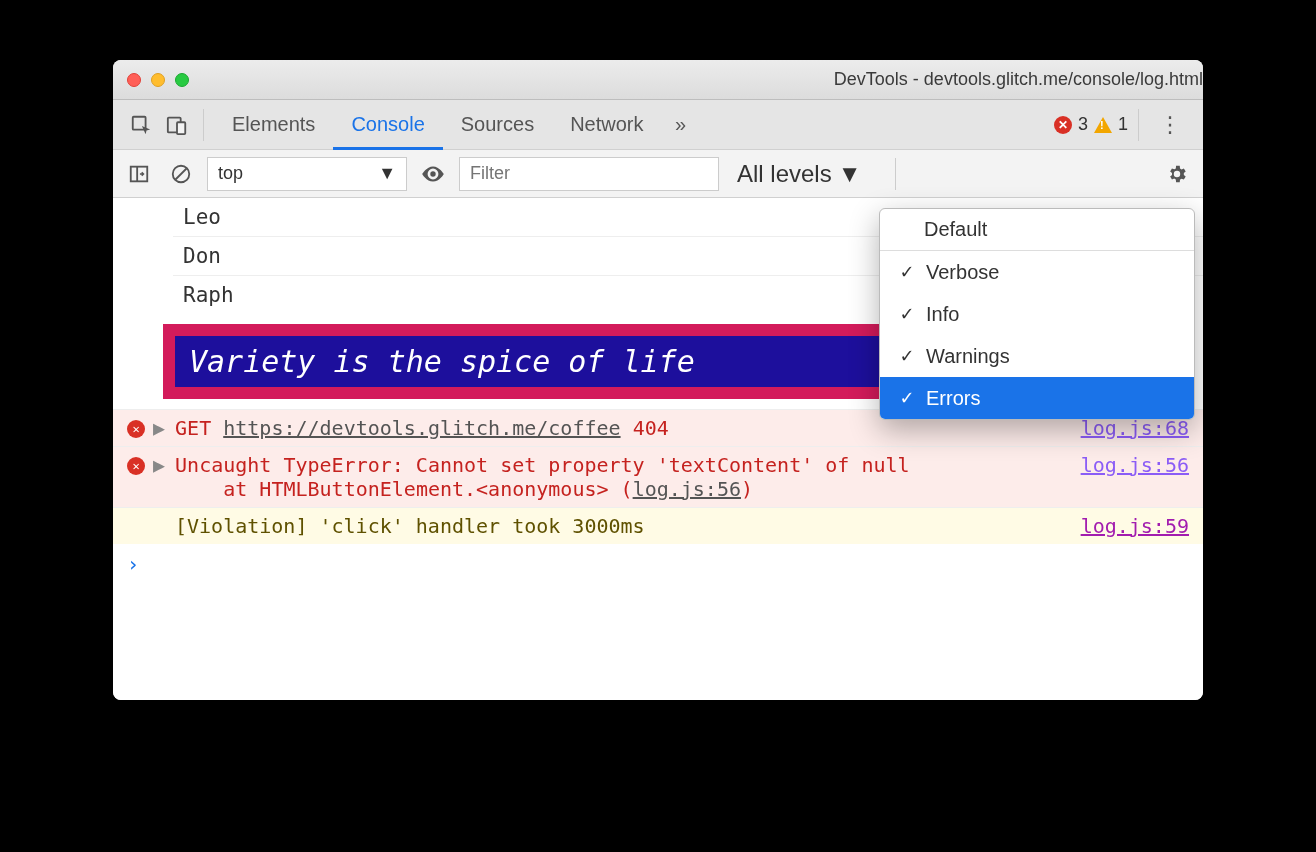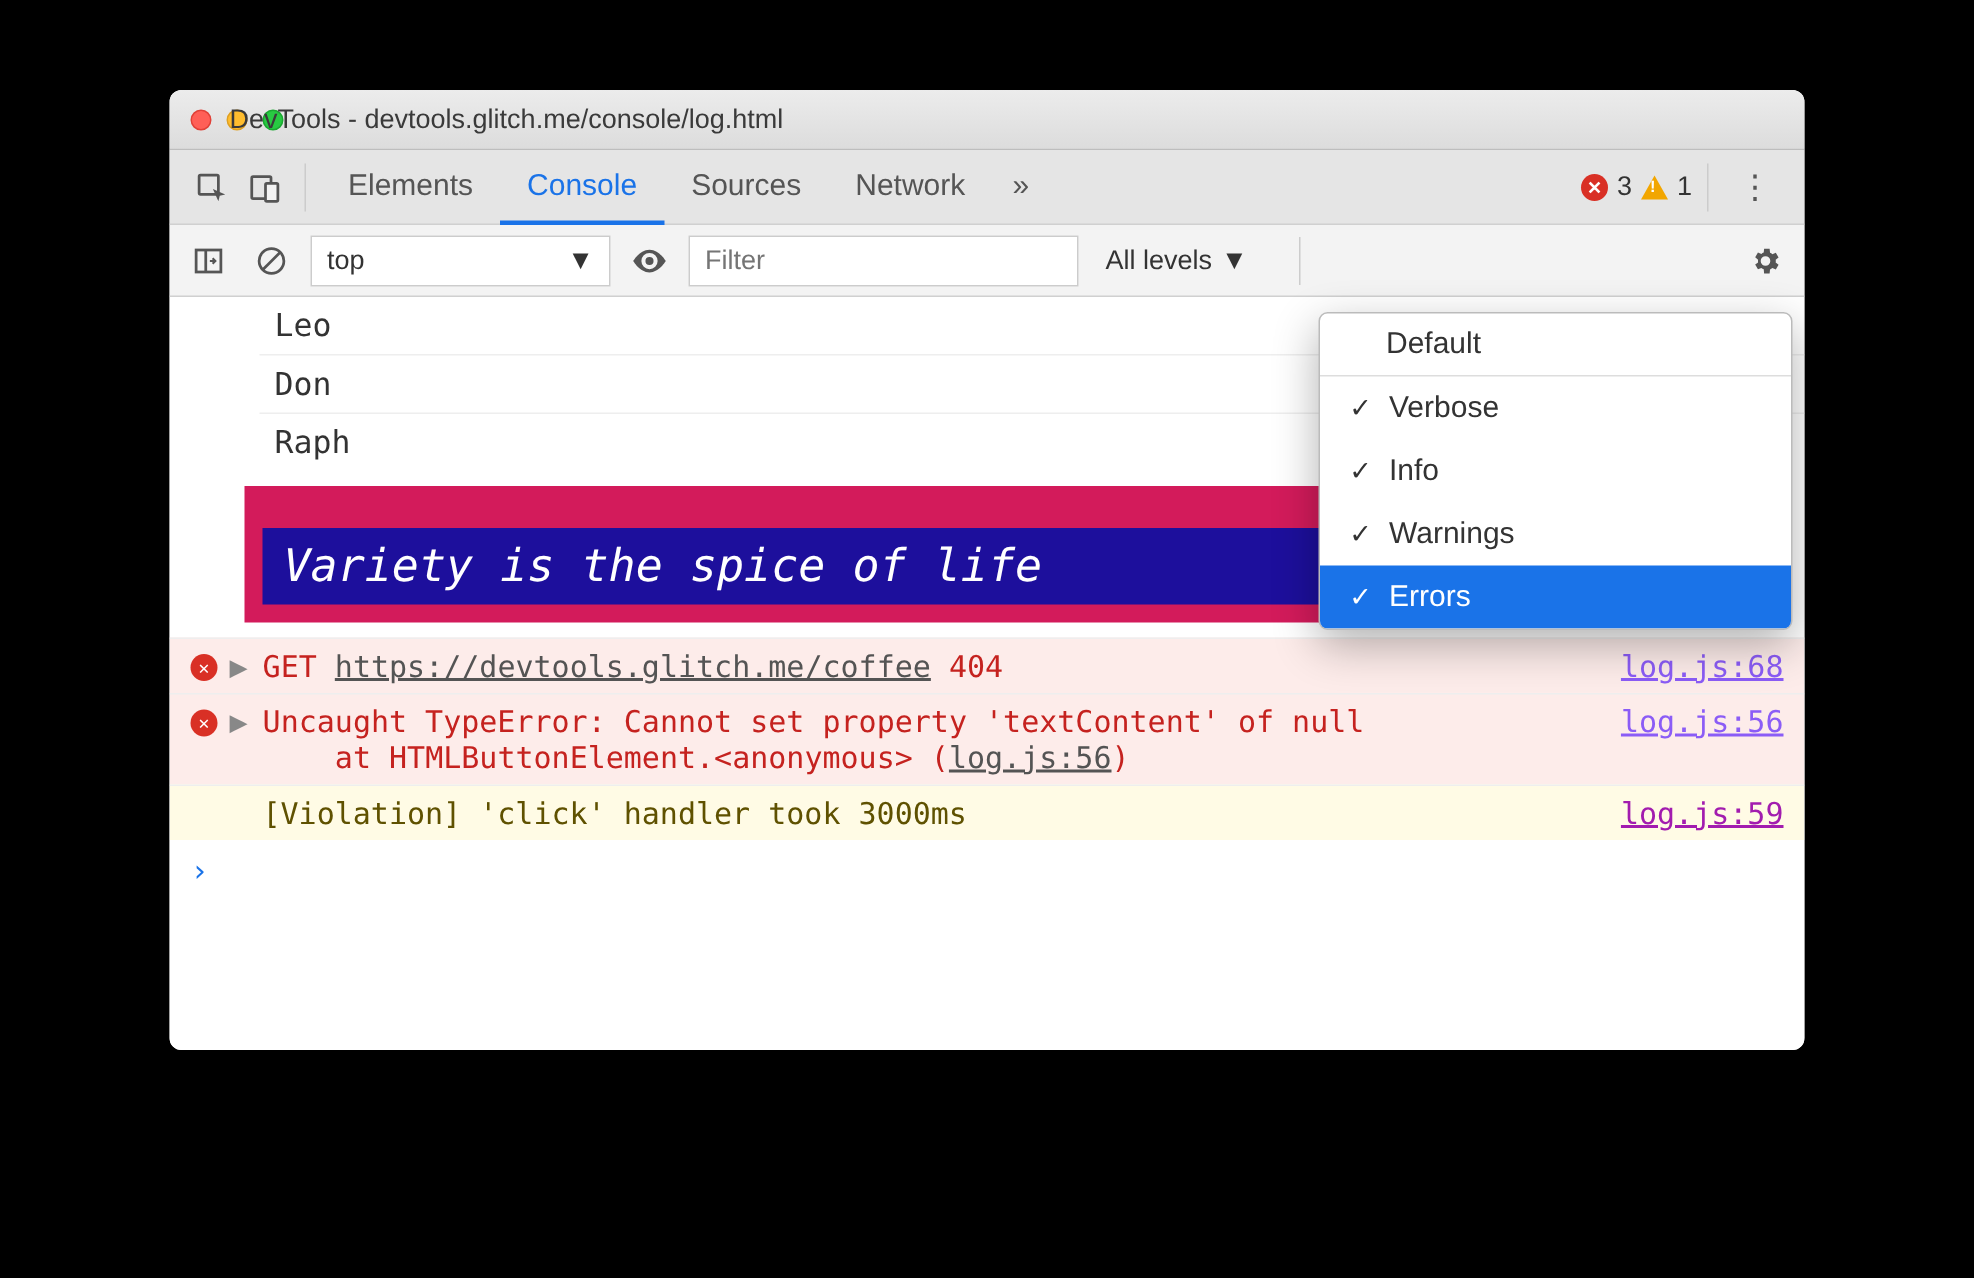--- a/index.html
+++ b/index.html
@@ -30,21 +30,21 @@
     border-bottom: 1px solid #bdbdbd;
     display: flex;
     align-items: center;
     position: relative;
   }
   .traffic { display:flex; gap:10px; margin-left:14px; }
   .dot { width:14px; height:14px; border-radius:50%; }
   .dot.red { background:#ff5f57; border:1px solid #e14138; }
   .dot.yellow { background:#ffbd2e; border:1px solid #dfa023; }
   .dot.green { background:#28ca42; border:1px solid #1ba931; }
-  .titletext { position:absolute; left:0; right:0; text-align:left; font-size:18px; color:#3a3a3a; pointer-events:none;margin-left:40px; }
+  .titletext { position:absolute; left:0; right:0; text-align:right; font-size:18px; color:#3a3a3a; pointer-events:none;margin-left:40px; }
   
   .tabrow {
     height: 50px;
     background: #e5e5e5;
     border-bottom: 1px solid #d0d0d0;
     display:flex;
     align-items:center;
     padding: 0 12px;
     gap: 4px;
   }
@@ -73,30 +73,30 @@
   }
   .ctx-select {
     display:flex; align-items:center; justify-content:space-between;
     width:200px; height:32px; border:1px solid #ccc; background:#fff;
     padding:16px 10px; font-size:18px; color:#333;
   }
   .filter-input {
     width:260px; height:34px; border:1px solid #ccc; background:#fff;
     padding:0 10px; font-size:18px; color:#888;
   }
-  .levels { display:flex; align-items:center; gap:6px; font-size:18px; color:#333; padding:0 8px; }
+  .levels { display:flex; align-items:center; gap:6px; font-size:24px; color:#333; padding:0 8px; }
   .gear { margin-left:auto; color:#555; }
   
   .consolebody { flex:1; overflow:auto; background:#fff; position:relative; font-family: Menlo, Consolas, monospace; }
   .tree { padding-left:60px; font-size:21px; color:#333; line-height:38px; }
   .tree-row { border-top:1px solid #eee; padding-left:10px; }
   .tree-row:first-child { border-top:none; }
   
   .styled-outer { margin:10px 14px 10px 50px; background:#d31b5b; padding:12px; }
-  .styled-inner { background:#1d0f9c; color:#fff; font-style:italic; font-size:30px; padding:8px 14px; font-family: Menlo, monospace; white-space:nowrap; overflow:hidden;margin-top:16px; }
+  .styled-inner { background:#1d0f9c; color:#fff; font-style:italic; font-size:30px; padding:8px 14px; font-family: Menlo, monospace; white-space:nowrap; overflow:hidden; }
   
   .row { display:flex; align-items:flex-start; padding:6px 14px; font-family: Menlo, Consolas, monospace; font-size:20px; border-top:1px solid #eee; gap:8px; }
   .row .src { margin-left:auto; color:#a21caf; text-decoration:underline; white-space:nowrap; }
   .row.error { background:#fdecea; color:#c5221f; }
   .row.error .src { color:#8b5cf6; }
   .row.violation { background:#fffbe5; color:#5f5100; }
   .erricon { width:18px; height:18px; border-radius:50%; background:#d93025; color:#fff; display:inline-flex; align-items:center; justify-content:center; font-size:12px; font-weight:bold; flex-shrink:0; margin-top:4px; }
   .disclose { color:#888; margin-right:2px; }
   .row a.inlink { color:#545454; text-decoration:underline; }
   .row .msg { flex:1; }

